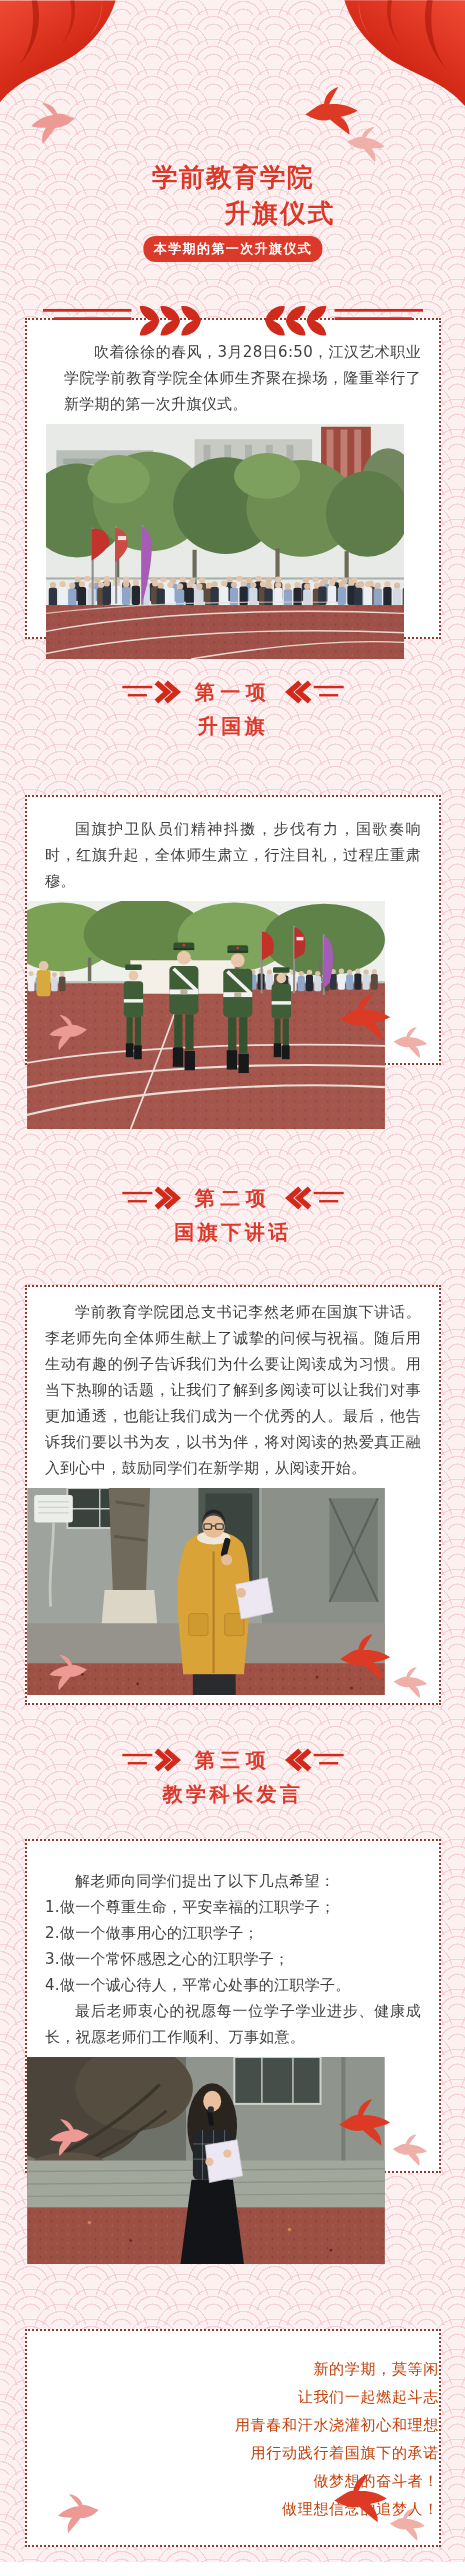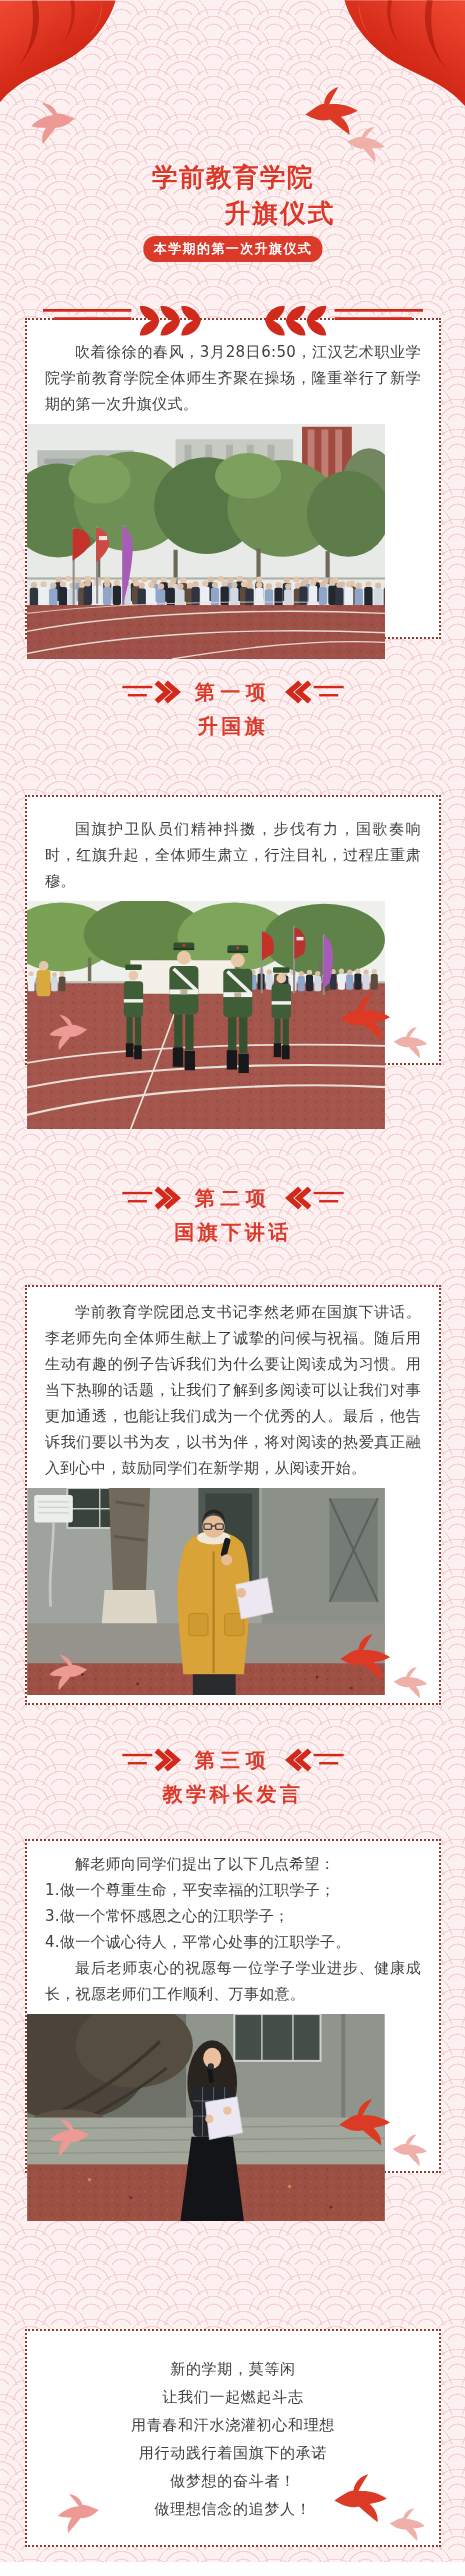--- a/index.html
+++ b/index.html
@@ -33,21 +33,21 @@
     letter-spacing:0.3px; text-align:justify; text-indent:2em;}
   .para.noindent{text-indent:0;}
   .photo{display:block; margin:7px auto 0; border:0; line-height:0;}
   .photo svg{display:block;}
   .sec-head{position:absolute; left:0; width:100%; text-align:center; z-index:2;}
   .sec-head-row{display:flex; align-items:center; justify-content:center; gap:11px;}
   .sec-label{font-size:20px; font-weight:bold; color:#db392a; letter-spacing:5.5px;}
   .sec-title{font-size:20px; font-weight:bold; color:#db392a; letter-spacing:3.5px; margin-top:5.5px;}
   .chev-r{transform:scaleX(-1);}
   .poem{padding-top:23.5px;}
-  .poem-line{font-size:15px; color:#404040; line-height:28px; text-align:center; letter-spacing:0.7px;}
+  .poem-line{font-size:15px; color:#c2410c; line-height:28px; text-align:right; letter-spacing:0.7px;}
   .bottom-strip{position:absolute; left:0; bottom:0; width:100%; height:14px; background:#ffffff; z-index:0;}
 </style>
 </head>
 <body>
 
 <svg width="0" height="0" style="position:absolute" aria-hidden="true">
   <defs>
     <path id="dovePath" d="M96,40 L82,33 C75,29 69,27 63,27 C60,14 50,5 36,3 C44,13 51,22 55,29 C41,29 24,34 10,46 C19,50 29,51 39,52 C31,60 27,71 29,83 C39,73 49,63 57,54 C67,56 78,52 86,47 Z"></path>
     <path id="petal" d="M0,0 C9,-10 27,-10 36,0 C27,10 9,10 0,0 Z"></path>
     <linearGradient id="curtG" x1="0" y1="0" x2="0.7" y2="1">
@@ -97,21 +97,21 @@
       <use href="#dovePath"></use>
     </svg>
   <svg class="dove" style="left:345px;top:123px;transform:scaleX(-1) rotate(-4deg)" width="44" height="44" viewBox="0 0 100 90" fill="#f0b0aa">
       <use href="#dovePath"></use>
     </svg>
 
   <div class="hdr-title1">学前教育学院</div>
   <div class="hdr-title2">升旗仪式</div>
   <div class="hdr-badge">本学期的第一次升旗仪式</div>
 
-  <section class="card" style="top:318px;height:321px;padding-top:19.3px;">
+  <section class="card" style="top:318px;height:321px;padding-top:19.3px;padding-left:19px;">
     <svg class="wheat" width="380" height="50" viewBox="0 0 550 72">
       <rect x="0" y="20" width="128" height="4" fill="#cf2a1b"></rect>
       <rect x="16" y="32" width="112" height="4" fill="#cf2a1b"></rect>
       <g fill="#cf2a1b">
         <use href="#petal" transform="translate(140,16) rotate(38)"></use>
         <use href="#petal" transform="translate(140,58) rotate(-38)"></use>
         <use href="#petal" transform="translate(170,16) rotate(38)"></use>
         <use href="#petal" transform="translate(170,58) rotate(-38)"></use>
         <use href="#petal" transform="translate(200,16) rotate(38)"></use>
         <use href="#petal" transform="translate(200,58) rotate(-38)"></use>
@@ -394,23 +394,24 @@
       <svg class="chev-r" width="62" height="30" viewBox="0 0 90 44">
         <rect x="0" y="13" width="44" height="3.5" fill="#d2291b"></rect>
           <rect x="8" y="25" width="28" height="3.5" fill="#d2291b"></rect>
         <path d="M50,8 L66,22 L50,36" stroke="#d2291b" stroke-width="8" fill="none"></path>
         <path d="M64,8 L80,22 L64,36" stroke="#d2291b" stroke-width="8" fill="none"></path>
       </svg>
     </div>
     <div class="sec-title">教学科长发言</div>
   </div>
 
-  <section class="card" style="top:1839px;height:334px;padding-top:10px;">
+  <section class="card" style="top:1839px;height:334px;padding-top:27px;">
     <p class="para">解老师向同学们提出了以下几点希望：</p>
     <p class="para noindent">1.做一个尊重生命，平安幸福的江职学子；</p>
+    <p class="para noindent">2.做一个做事用心的江职学子；</p>
     <p class="para noindent">3.做一个常怀感恩之心的江职学子；</p>
     <p class="para noindent">4.做一个诚心待人，平常心处事的江职学子。</p>
     <p class="para">最后老师衷心的祝愿每一位学子学业进步、健康成长，祝愿老师们工作顺利、万事如意。</p>
     <div class="photo">
       <svg width="358" height="207" viewBox="0 0 518 300">
         <rect width="518" height="300" fill="#8f948c"></rect>
         <rect x="0" y="0" width="230" height="190" fill="#6e7168"></rect>
         <rect x="300" y="0" width="125" height="68" fill="#454e48" stroke="#cdd0c9" stroke-width="3"></rect>
         <line x1="340" y1="0" x2="340" y2="68" stroke="#cdd0c9" stroke-width="2"></line>
           <line x1="385" y1="0" x2="385" y2="68" stroke="#cdd0c9" stroke-width="2"></line>

